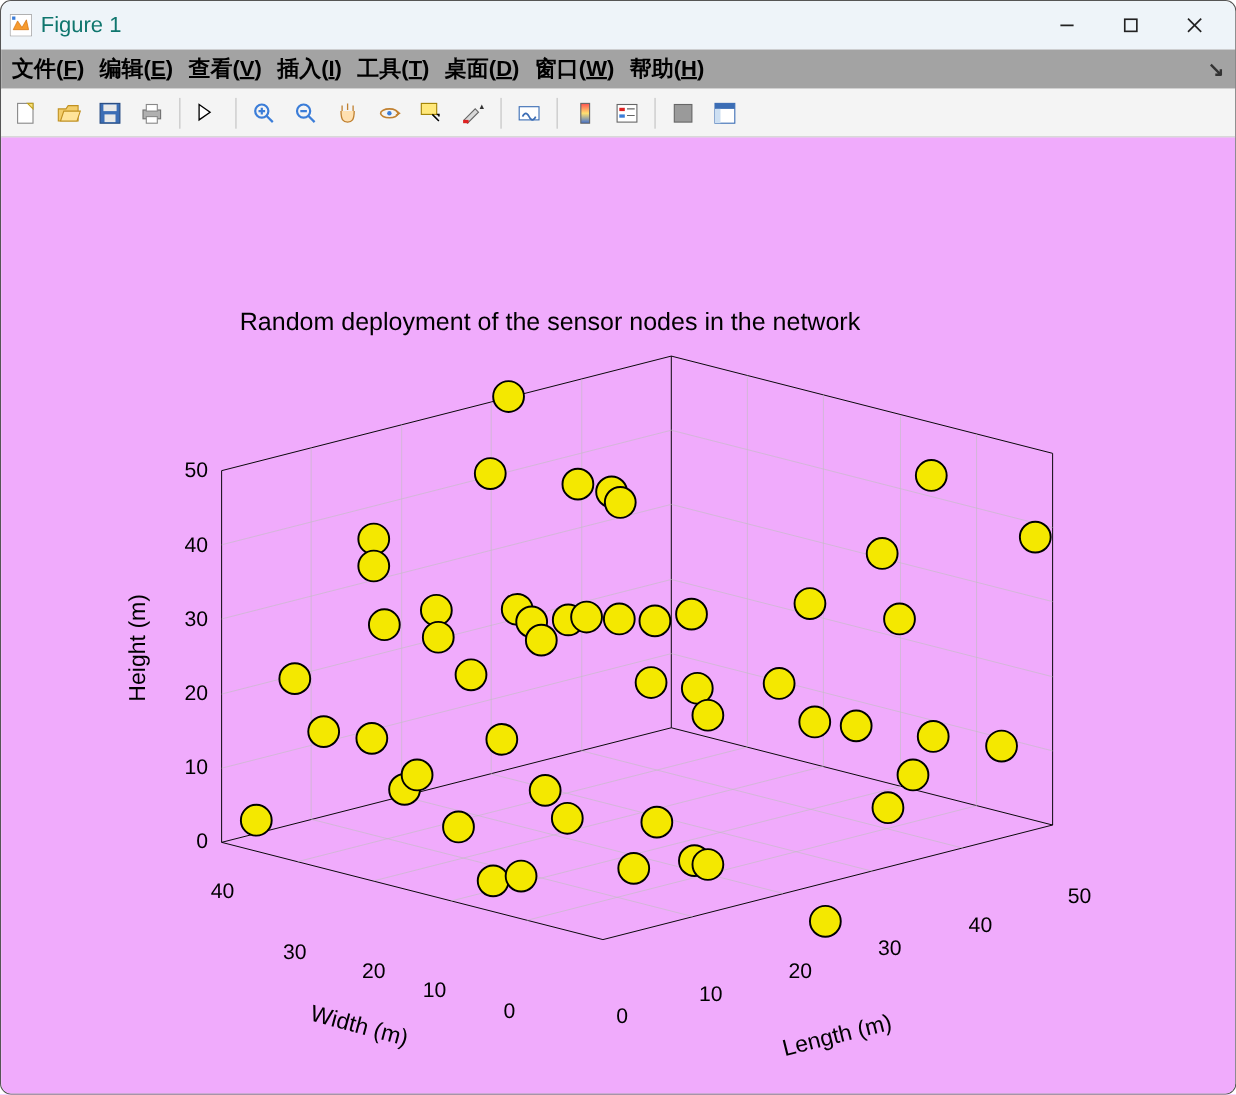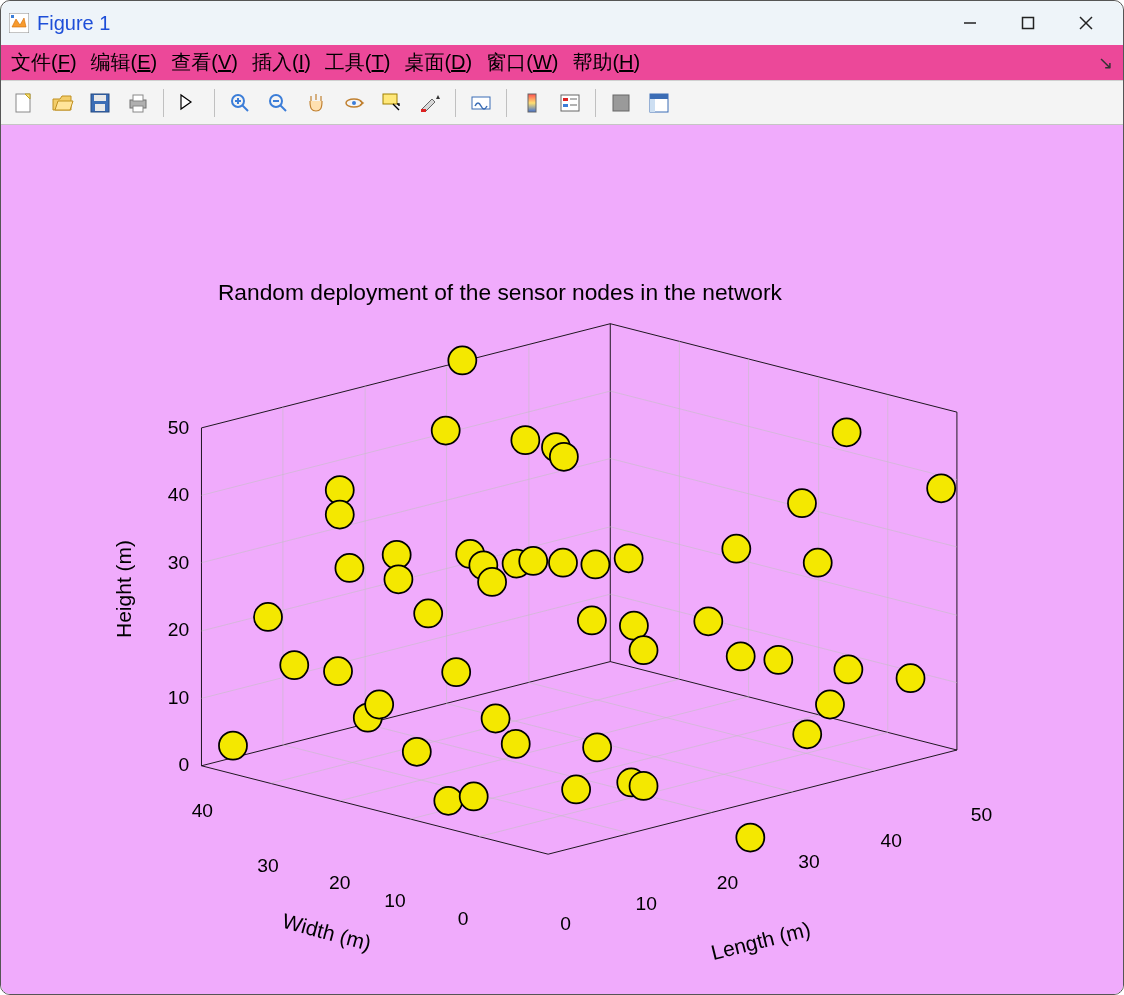--- a/index.html
+++ b/index.html
@@ -22,39 +22,40 @@
     border-top-left-radius: 10px;
     border-top-right-radius: 10px;
   }
   .app-icon {
     width: 20px; height: 20px;
     margin-right: 8px;
     display: flex; align-items: center; justify-content: center;
   }
   .title-text {
     font-size: 20px;
-    color: #1d4ed8;
+    color: #0f766e;
     flex: 1;
   }
   .win-controls { display: flex; gap: 0; }
   .win-btn {
     width: 58px; height: 40px;
     display: flex; align-items: center; justify-content: center;
     cursor: default;
   }
   .menubar {
     height: 36px;
-    background: #ec4899;
+    background: #a3a3a3;
     display: flex;
     align-items: center;
     padding: 0 10px;
     font-size: 20px;
     color: #000;
     gap: 14px;
     border-bottom: 1px solid #d0d0d0;
+    font-weight: bold;
   }
   .menu-item u { text-decoration: underline; }
   .menu-item { cursor: default; white-space: nowrap; }
   .dock-arrow { margin-left: auto; font-size: 18px; color: #333; }
   .toolbar {
     height: 44px;
     background: #f4f4f4;
     display: flex;
     align-items: center;
     padding: 0 6px;

